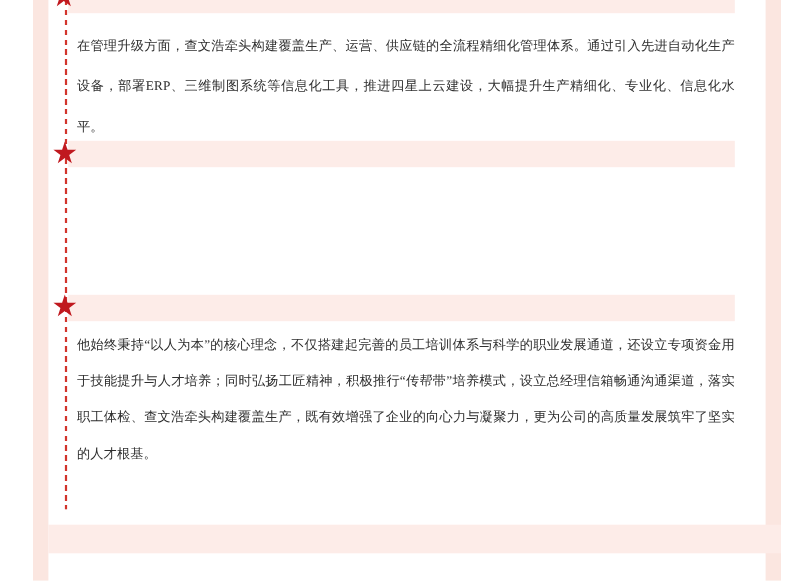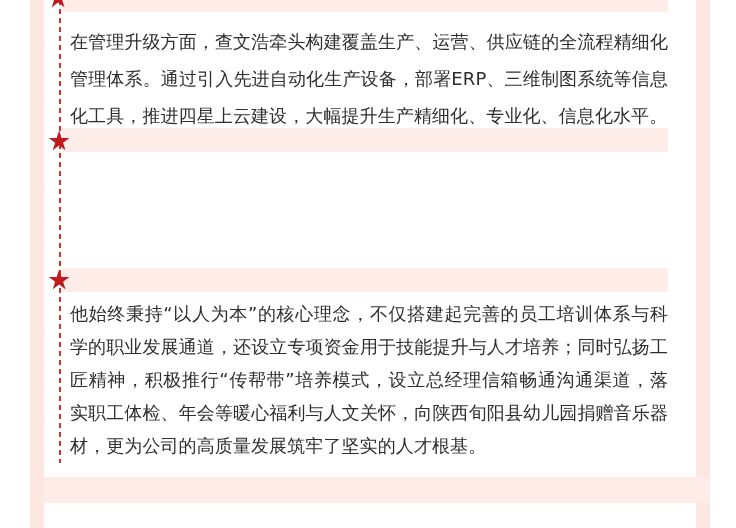--- a/index.html
+++ b/index.html
@@ -30,22 +30,22 @@
   }
   .star{
     position:absolute;color:var(--star,#c0191f);font-size:27px;line-height:1;
     transform:translate(-50%,-50%);user-select:none;
   }
   .star-1{left:58px;top:-3px}
   .star-2{left:59px;top:140px}
   .star-3{left:59px;top:279px}
   .para{
     position:absolute;left:70px;width:598px;margin:0;
-    color:var(--text,#2e2e2e);font-size:18px;letter-spacing:0.1px;
-    text-align:justify;text-align-last:left;
+    color:var(--text,#2e2e2e);font-size:12px;letter-spacing:0.1px;
+    text-align:justify;text-align-last:left;font-family:Liberation Serif, serif;
   }
   .para-1{top:23px;line-height:37px}
   .para-2{top:155px;line-height:33.5px}
   .para-3{top:297px;line-height:33px}
 </style>
 </head>
 <body>
 
 <div class="canvas">
 
@@ -56,17 +56,17 @@
 
   <div class="band band-1"></div>
   <div class="band band-2"></div>
   <div class="band band-3"></div>
 
   <span class="star star-1">★</span>
   <span class="star star-2">★</span>
   <span class="star star-3">★</span>
 
   <p class="para para-1">在管理升级方面，查文浩牵头构建覆盖生产、运营、供应链的全流程精细化管理体系。通过引入先进自动化生产设备，部署ERP、三维制图系统等信息化工具，推进四星上云建设，大幅提升生产精细化、专业化、信息化水平。</p>
-  <p class="para para-3">他始终秉持“以人为本”的核心理念，不仅搭建起完善的员工培训体系与科学的职业发展通道，还设立专项资金用于技能提升与人才培养；同时弘扬工匠精神，积极推行“传帮带”培养模式，设立总经理信箱畅通沟通渠道，落实职工体检、年会等暖心福利与人文关怀，向陕西旬阳县幼儿园捐赠音乐器材，更为公司的高质量发展筑牢了坚实的人才根基。</p>
+  <p class="para para-3">他始终秉持“以人为本”的核心理念，不仅搭建起完善的员工培训体系与科学的职业发展通道，还设立专项资金用于技能提升与人才培养；同时弘扬工匠精神，积极推行“传帮带”培养模式，设立总经理信箱畅通沟通渠道，落实职工体检、查文浩牵头构建覆盖生产，既有效增强了企业的向心力与凝聚力，更为公司的高质量发展筑牢了坚实的人才根基。</p>
 
   <div class="bottom-band"></div>
 
 </div>
 
 </body></html>

